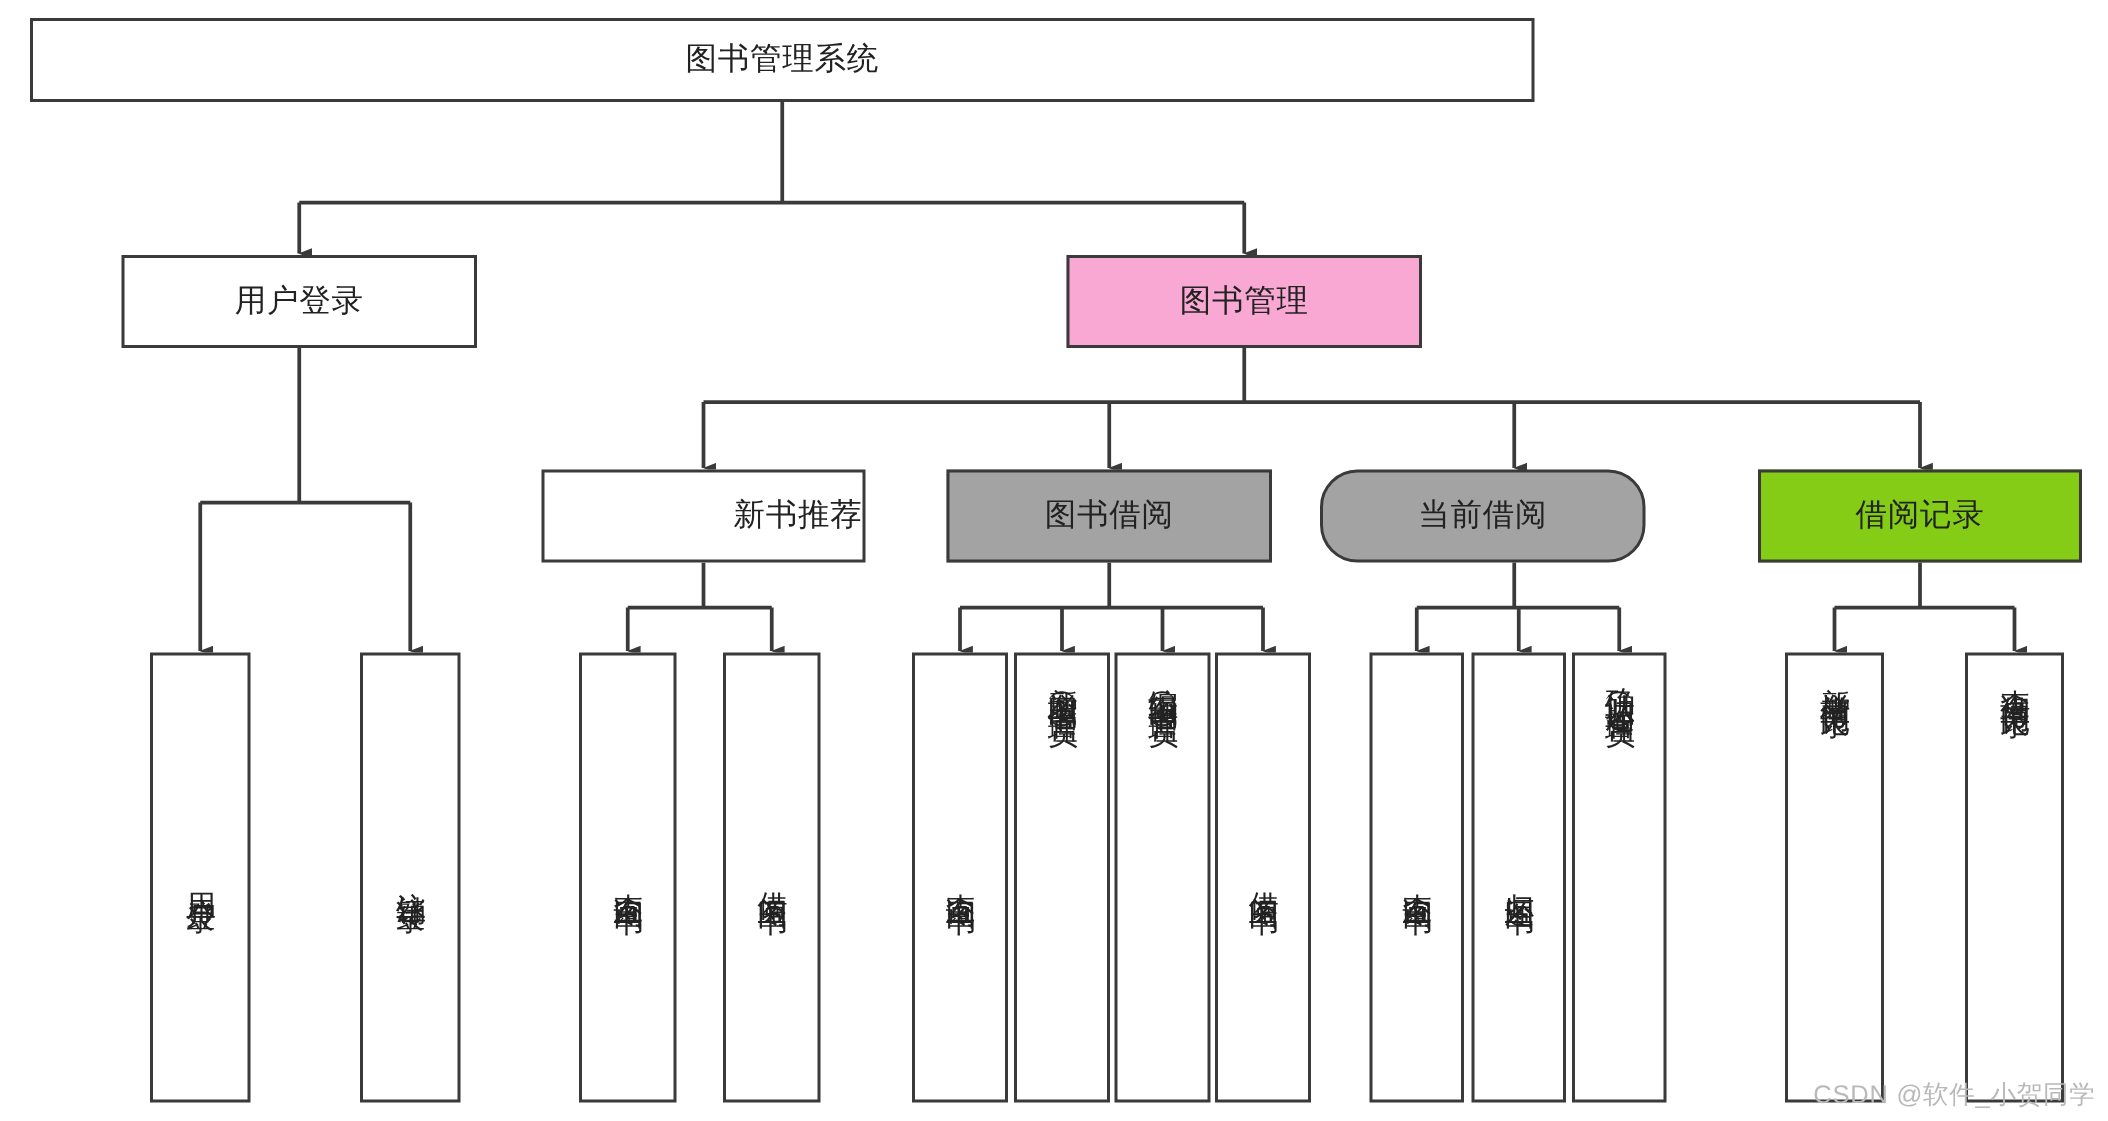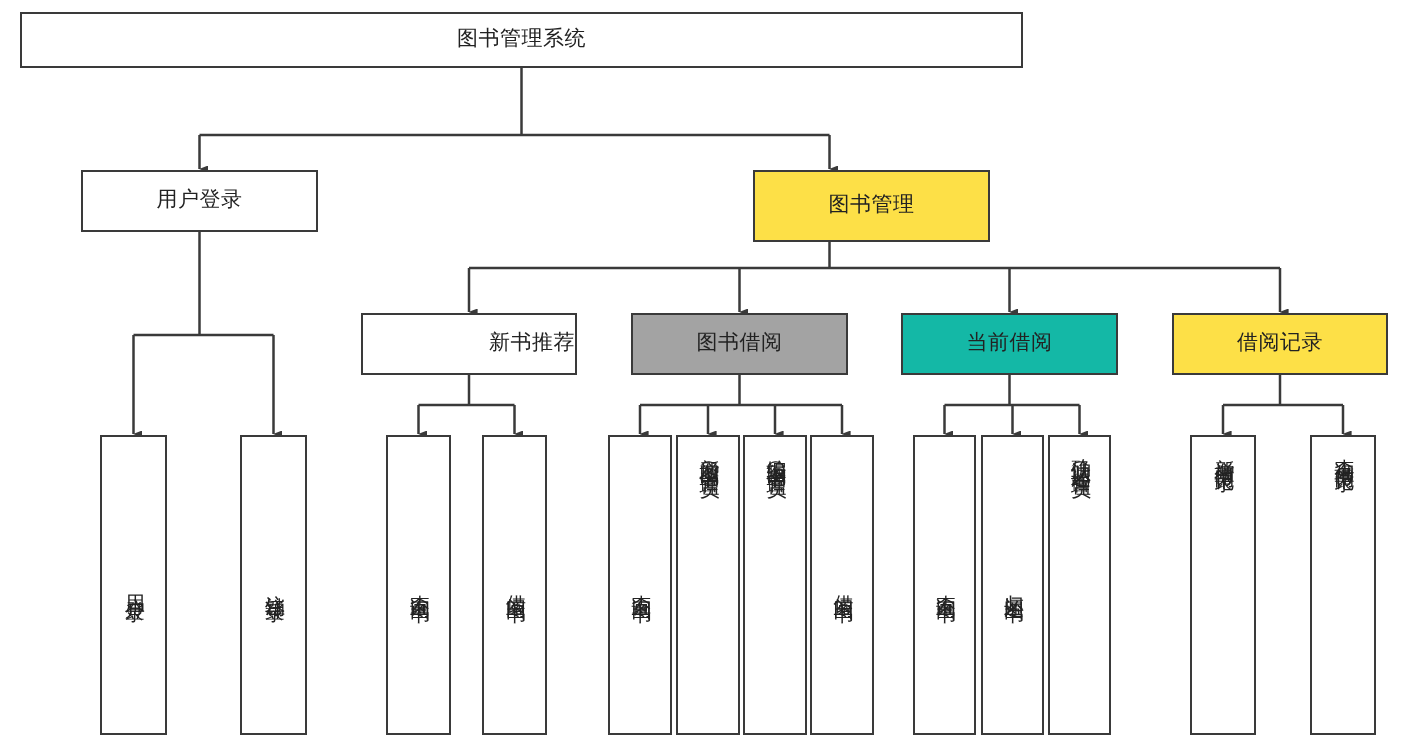--- a/index.html
+++ b/index.html
@@ -26,21 +26,20 @@
   }
   .node-box {
     position: absolute;
     box-sizing: border-box;
     background: #ffffff;
     border: 2px solid #3a3a3a;
     display: flex;
     align-items: center;
     justify-content: center;
     color: #1a1a1a;
-    font-family: Liberation Mono, monospace;
   }
   .node-label {
     font-size: 21px;
     line-height: 1.18;
     letter-spacing: 0.5px;
     white-space: nowrap;
     color: #222222;
   }
   .node-box.vertical .node-label {
     writing-mode: vertical-rl;
@@ -117,33 +116,33 @@
       </g>
   </svg>
 
   <div id="nodes-layer">
       <div class="node-box" style="left: 20px; top: 12px; width: 1003px; height: 56px; border-color: rgb(58, 58, 58); background: rgb(255, 255, 255);">
         <span class="node-label" style="color: rgb(34, 34, 34);">图书管理系统</span>
       </div>
       <div class="node-box" style="left: 81px; top: 170px; width: 237px; height: 62px; border-color: rgb(58, 58, 58); background: rgb(255, 255, 255);">
         <span class="node-label" style="color: rgb(34, 34, 34);">用户登录</span>
       </div>
-      <div class="node-box" style="left: 753px; top: 170px; width: 237px; height: 72px; border-color: rgb(58, 58, 58); background: #fde047;">
+      <div class="node-box" style="left: 711px; top: 170px; width: 237px; height: 62px; border-color: rgb(58, 58, 58); background: #f9a8d4;">
         <span class="node-label" style="color: rgb(34, 34, 34);">图书管理</span>
       </div>
       <div class="node-box" style="left: 361px; top: 313px; width: 216px; height: 62px; border-color: rgb(58, 58, 58); background: rgb(255, 255, 255); justify-content: flex-end;">
         <span class="node-label" style="color: rgb(34, 34, 34);">新书推荐</span>
       </div>
       <div class="node-box" style="left: 631px; top: 313px; width: 217px; height: 62px; border-color: rgb(58, 58, 58); background: #a3a3a3;">
         <span class="node-label" style="color: rgb(34, 34, 34);">图书借阅</span>
       </div>
-      <div class="node-box" style="left: 901px; top: 313px; width: 217px; height: 62px; border-color: rgb(58, 58, 58); background: #14b8a6;">
+      <div class="node-box" style="left: 880px; top: 313px; width: 217px; height: 62px; border-color: rgb(58, 58, 58); background: #a3a3a3; border-radius: 25px;">
         <span class="node-label" style="color: rgb(34, 34, 34);">当前借阅</span>
       </div>
-      <div class="node-box" style="left: 1172px; top: 313px; width: 216px; height: 62px; border-color: rgb(58, 58, 58); background: #fde047;">
+      <div class="node-box" style="left: 1172px; top: 313px; width: 216px; height: 62px; border-color: rgb(58, 58, 58); background: #84cc16;">
         <span class="node-label" style="color: rgb(34, 34, 34);">借阅记录</span>
       </div>
       <div class="node-box vertical centered" style="left: 100px; top: 435px; width: 67px; height: 300px; border-color: rgb(58, 58, 58); background: rgb(255, 255, 255);">
         <span class="node-label" style="color: rgb(34, 34, 34);">用户登录</span>
       </div>
       <div class="node-box vertical centered" style="left: 240px; top: 435px; width: 67px; height: 300px; border-color: rgb(58, 58, 58); background: rgb(255, 255, 255);">
         <span class="node-label" style="color: rgb(34, 34, 34);">注销登录</span>
       </div>
       <div class="node-box vertical centered" style="left: 386px; top: 435px; width: 65px; height: 300px; border-color: rgb(58, 58, 58); background: rgb(255, 255, 255);">
         <span class="node-label" style="color: rgb(34, 34, 34);">查询图书</span>
@@ -173,13 +172,14 @@
         <span class="node-label" style="color: rgb(34, 34, 34);">确认归还（管理员）</span>
       </div>
       <div class="node-box vertical" style="left: 1190px; top: 435px; width: 66px; height: 300px; border-color: rgb(58, 58, 58); background: rgb(255, 255, 255);">
         <span class="node-label" style="color: rgb(34, 34, 34);">新增借阅记录</span>
       </div>
       <div class="node-box vertical" style="left: 1310px; top: 435px; width: 66px; height: 300px; border-color: rgb(58, 58, 58); background: rgb(255, 255, 255);">
         <span class="node-label" style="color: rgb(34, 34, 34);">查询借阅记录</span>
       </div>
     </div>
 
+  <div id="watermark">CSDN @软件_小贺同学</div>
 </div>
 
 </body></html>

